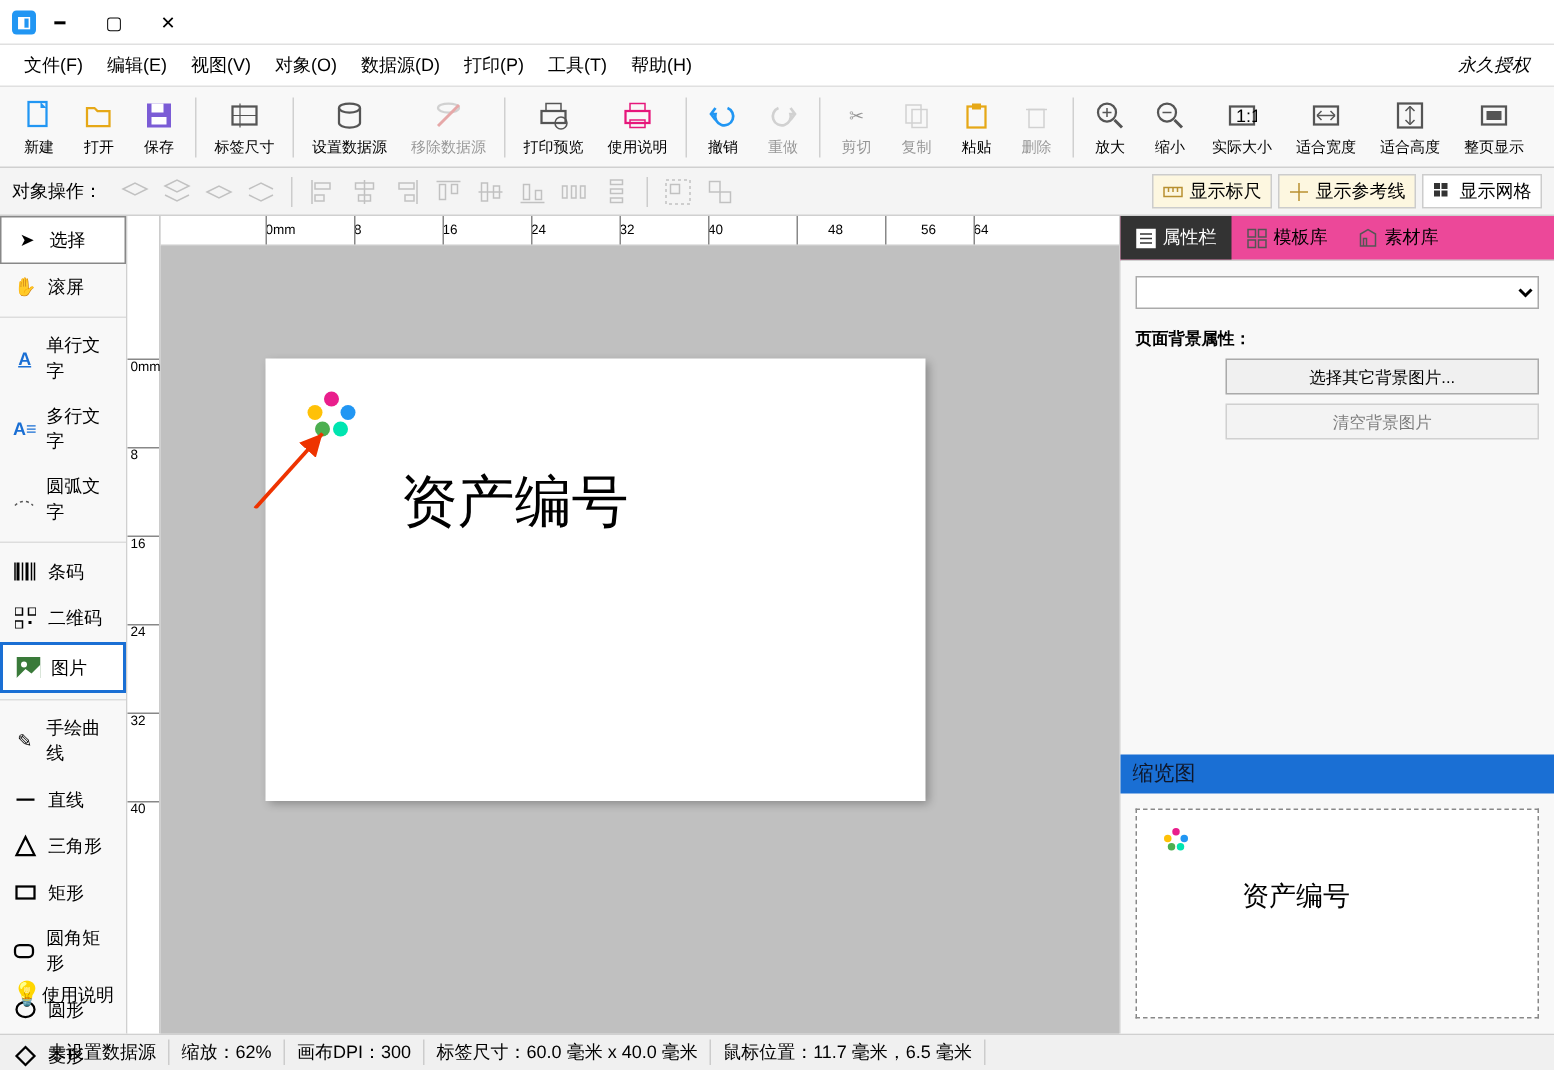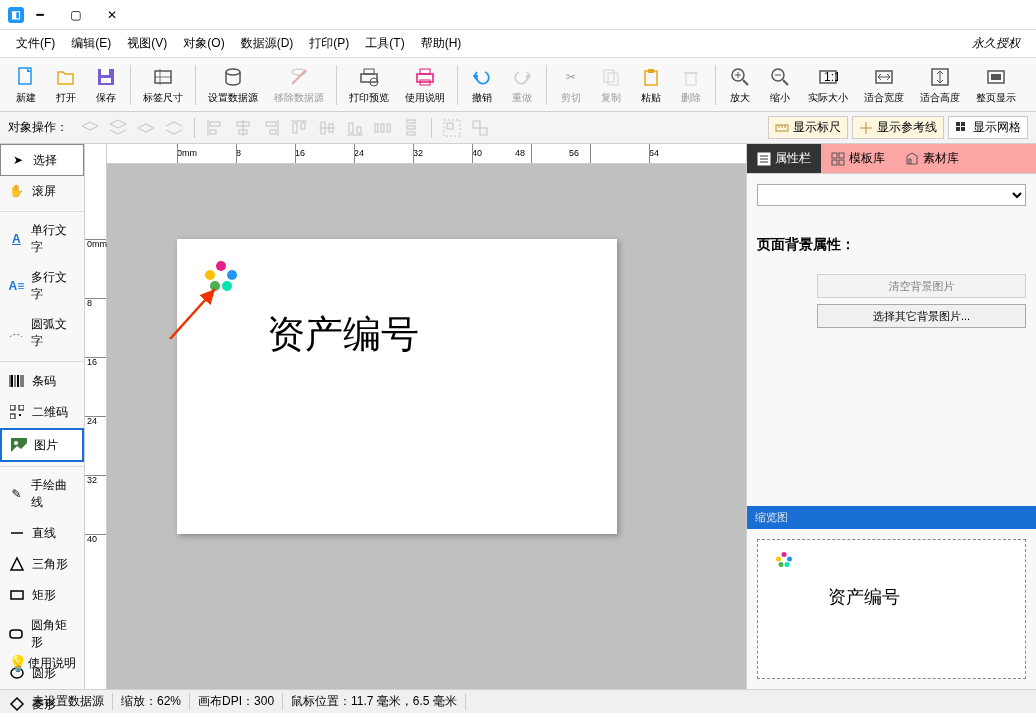--- a/index.html
+++ b/index.html
@@ -34,32 +34,32 @@
 .ruler-v { width:22px; background:#fff; border-right:1px solid #ccc; position:relative; font-size:9px; }
 .ruler-v .tick { position:absolute; left:0; border-top:1px solid #888; width:100%; }
 .ruler-v .tlabel { position:absolute; left:2px; font-size:9px; }
 .canvas-area { flex:1; background:#c0c0c0; position:relative; overflow:hidden; }
 .ruler-h { height:20px; background:#fff; border-bottom:1px solid #ccc; position:relative; font-size:9px; }
 .ruler-h .tick { position:absolute; top:0; border-left:1px solid #888; height:100%; }
 .ruler-h .tlabel { position:absolute; top:4px; font-size:9px; }
 .page { position:absolute; background:#fff; box-shadow:2px 2px 6px rgba(0,0,0,0.3); }
 .arrow { position:absolute; width:60px; height:60px; }
 .right-panel { width:290px; background:#f8f8f8; border-left:1px solid #d0d0d0; display:flex; flex-direction:column; }
-.tab-row { display:flex; background:#fca5a5; border-bottom:1px solid #d0d0d0; }
+.tab-row { display:flex; background:#ec4899; border-bottom:1px solid #d0d0d0; }
 .tab { padding:6px 10px; display:flex; align-items:center; cursor:pointer; }
 .tab.active { background:#333; color:#fff; }
 .tab .tabicon { width:14px; height:14px; margin-right:4px; }
 .prop-body { padding:10px; flex:1; }
 .prop-select { width:100%; height:22px; border:1px solid #aaa; background:#fff; margin-bottom:10px; }
-.prop-title { font-weight:bold; margin:20px 0; font-size:14px; }
+.prop-title { font-weight:bold; margin:2px 0; font-size:11px; }
 .prop-row { display:flex; align-items:center; margin:6px 0; }
 .prop-row label { width:60px; }
 .prop-btn { flex:1; height:24px; border:1px solid #aaa; background:#f0f0f0; cursor:pointer; font-size:11px; }
 .swatch { width:24px; height:24px; border:1px solid #aaa; background:#fff; margin-left:6px; }
-.preview-h { background:#1a6fd4; color:#e5e5e5; padding:4px 8px; font-size:11px;font-family:Liberation Serif, serif; }
+.preview-h { background:#1a6fd4; color:#0f172a; padding:4px 8px; font-size:14px;font-family:Liberation Serif, serif; }
 .preview-body { padding:10px; }
 .preview-page { border:1px dashed #888; background:#fff; height:140px; position:relative; }
 .statusbar { height:24px; background:#f0f0f0; border-top:1px solid #d0d0d0; display:flex; align-items:center; padding:0 24px; font-size:11px; }
 .statusbar .seg { padding:0 8px; border-right:1px solid #ccc; }
 .logo-dots { position:relative; width:32px; height:32px; }
 .dot { position:absolute; width:10px; height:10px; border-radius:50%; }
 .canvas-text { position:absolute; font-size:38px; font-weight:500; }
 .preview-text { position:absolute; font-size:18px; font-weight:500; }
 svg { display:block; }
 </style>
@@ -509,23 +509,23 @@
         <div class="tlabel" style="left: 129px;">8</div>
         <div class="tick" style="left: 129px;"></div>
         <div class="tlabel" style="left: 188px;">16</div>
         <div class="tick" style="left: 188px;"></div>
         <div class="tlabel" style="left: 247px;">24</div>
         <div class="tick" style="left: 247px;"></div>
         <div class="tlabel" style="left: 306px;">32</div>
         <div class="tick" style="left: 306px;"></div>
         <div class="tlabel" style="left: 365px;">40</div>
         <div class="tick" style="left: 365px;"></div>
-        <div class="tlabel" style="left: 408px;">48</div>
+        <div class="tlabel" style="left: 445px;">48</div>
         <div class="tick" style="left: 424px;"></div>
-        <div class="tlabel" style="left: 462px;">56</div>
+        <div class="tlabel" style="left: 507px;">56</div>
         <div class="tick" style="left: 483px;"></div>
         <div class="tlabel" style="left: 542px;">64</div>
         <div class="tick" style="left: 542px;"></div>
       </div>
     <div class="page" style="left:70px;top:95px;width:440px;height:295px">
       <div class="logo-dots" style="position:absolute;left:28px;top:22px">
         <div class="dot" style="background:#e91e8c;left:11px;top:0"></div>
         <div class="dot" style="background:#ffc107;left:0;top:9px"></div>
         <div class="dot" style="background:#2196f3;left:22px;top:9px"></div>
         <div class="dot" style="background:#4caf50;left:5px;top:20px"></div>
@@ -568,25 +568,25 @@
             <path d="M2 12 L2 4 L7 1 L12 4 L12 12 Z M4 12 L4 7 L6 7 L6 12" fill="none" stroke="#555"></path>
           </svg>
           <span>素材库</span>
         </div>
     </div>
     <div class="prop-body">
       <select class="prop-select"></select>
       <div class="prop-title">页面背景属性：</div>
       <div class="prop-row">
         <label></label>
-        <button class="prop-btn" style="opacity:0.5">清空背景图片</button>
+        <button class="prop-btn">选择其它背景图片...</button>
       </div>
       <div class="prop-row">
         <label></label>
-        <button class="prop-btn">选择其它背景图片...</button>
+        <button class="prop-btn" style="opacity:0.5">清空背景图片</button>
       </div>
     </div>
     <div class="preview-h">缩览图</div>
     <div class="preview-body">
       <div class="preview-page">
         <div class="logo-dots" style="position:absolute;left:18px;top:12px;transform:scale(0.5);transform-origin:0 0">
           <div class="dot" style="background:#e91e8c;left:11px;top:0"></div>
           <div class="dot" style="background:#ffc107;left:0;top:9px"></div>
           <div class="dot" style="background:#2196f3;left:22px;top:9px"></div>
           <div class="dot" style="background:#4caf50;left:5px;top:20px"></div>
@@ -600,14 +600,15 @@
 
 <div class="help-item">
   <div class="licon" style="color:#f5b800;font-size:16px">💡</div>
   <span>使用说明</span>
 </div>
 
 <div class="statusbar">
   <div class="seg">未设置数据源</div>
   <div class="seg">缩放：62%</div>
   <div class="seg">画布DPI：300</div>
+  <div class="seg">标签尺寸：60.0 毫米 x 40.0 毫米</div>
   <div class="seg">鼠标位置：11.7 毫米，6.5 毫米</div>
 </div>
 
 </body></html>

